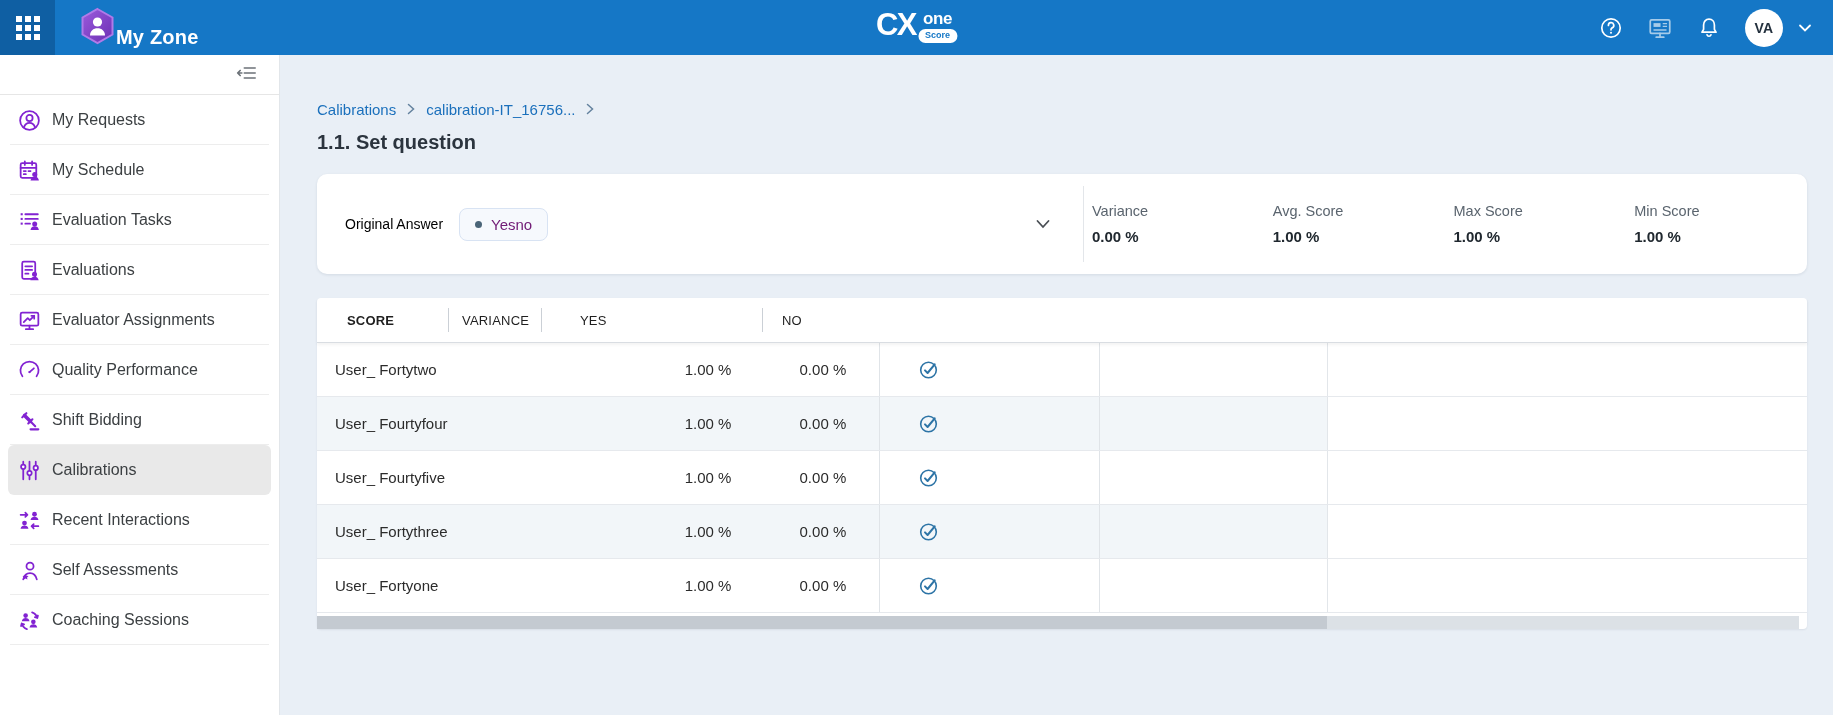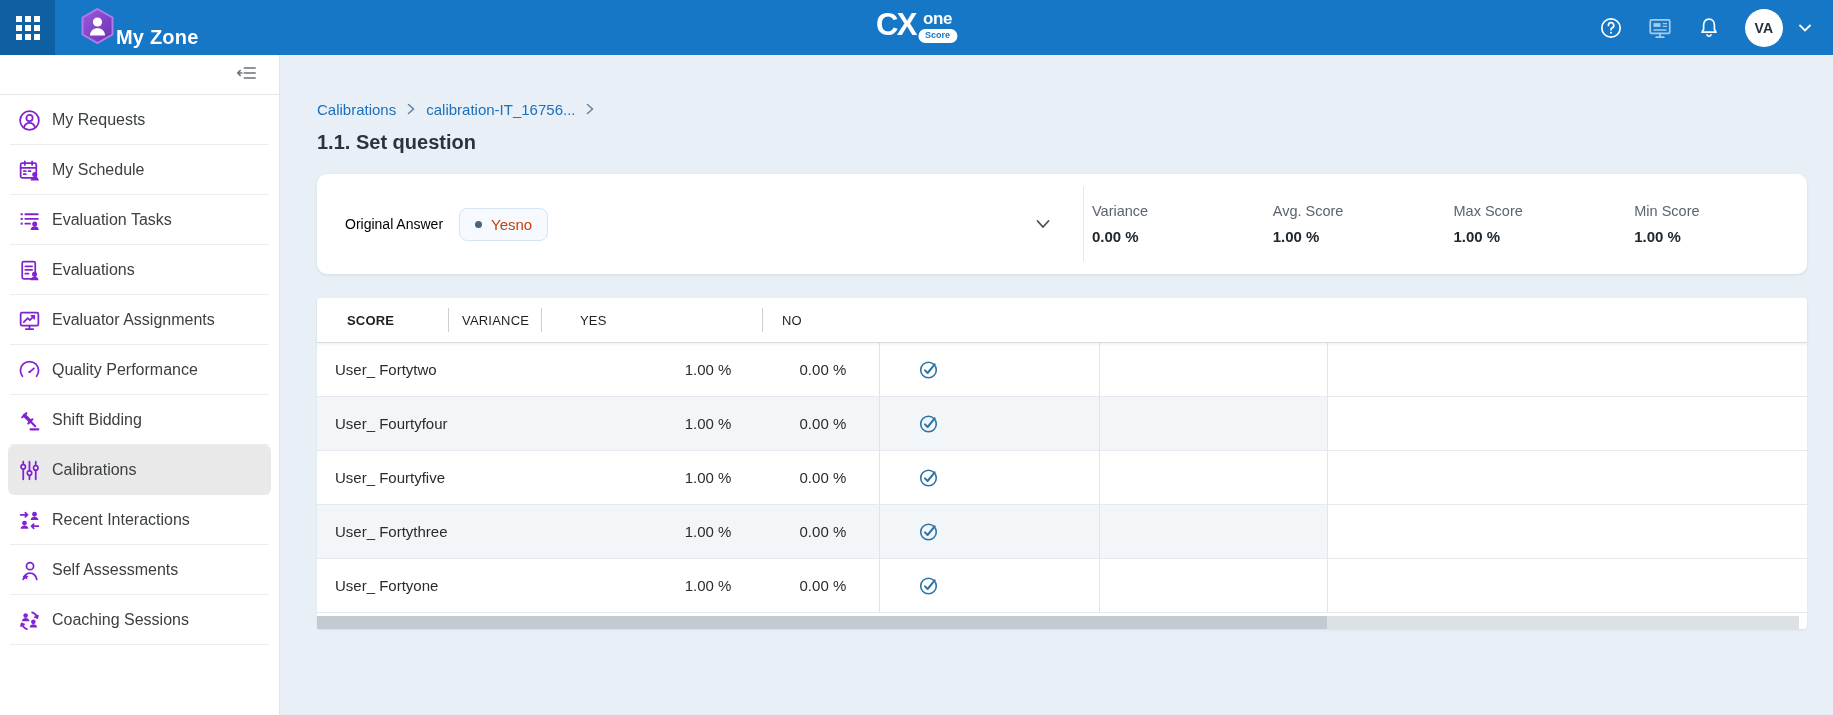--- a/index.html
+++ b/index.html
@@ -40,21 +40,21 @@
   .crumb { color:#1B70BC; text-decoration:none; cursor:pointer; }
   .page-title { margin-top:13px; font-size:20px; font-weight:600; color:#2B343E; }
 
   
   .answer-panel { margin-top:20px; height:100px; background:#fff; border-radius:10px;
     box-shadow:0 1px 3px rgba(20,40,70,.10); display:flex; align-items:stretch; }
   .panel-left { width:766px; flex:none; display:flex; align-items:center; padding-left:28px; }
   .panel-label { font-size:14px; font-weight:400; color:#000000; }
   .chip { margin-left:16px; display:flex; align-items:center; gap:9px; background:#F6F9FD; border:1px solid #D8E3F3; border-radius:8px; padding:7px 15px; }
   .chip-dot { width:7px; height:7px; border-radius:50%; background:#4A6578; }
-  .chip-label { font-size:15px; color:#c2410c; }
+  .chip-label { font-size:15px; color:#701a75; }
   .panel-collapse { margin-left:auto; margin-right:30px; cursor:pointer; display:grid; place-items:center; }
   .panel-stats { flex:1; border-left:1px solid #E3E6EA; margin:12px 0; display:grid; grid-template-columns:repeat(4,1fr); align-items:center; }
   .stat { padding-left:8px; }
   .stat-label { font-size:14.5px; color:#5A646E; }
   .stat-value { margin-top:9px; font-size:15px; font-weight:700; color:#20282F; }
 
   
   .qtable { margin-top:24px; background:#fff; border-radius:4px; box-shadow:0 1px 2px rgba(20,40,70,.08); }
   .thead { position:relative; height:45px; display:flex; align-items:center; border-bottom:1px solid #D9DDE2; box-shadow:0 2px 3px rgba(0,0,0,.05); }
   .hc { position:relative; height:100%; display:flex; align-items:center; font-size:13px; color:#1F1F1F; letter-spacing:.2px; }

